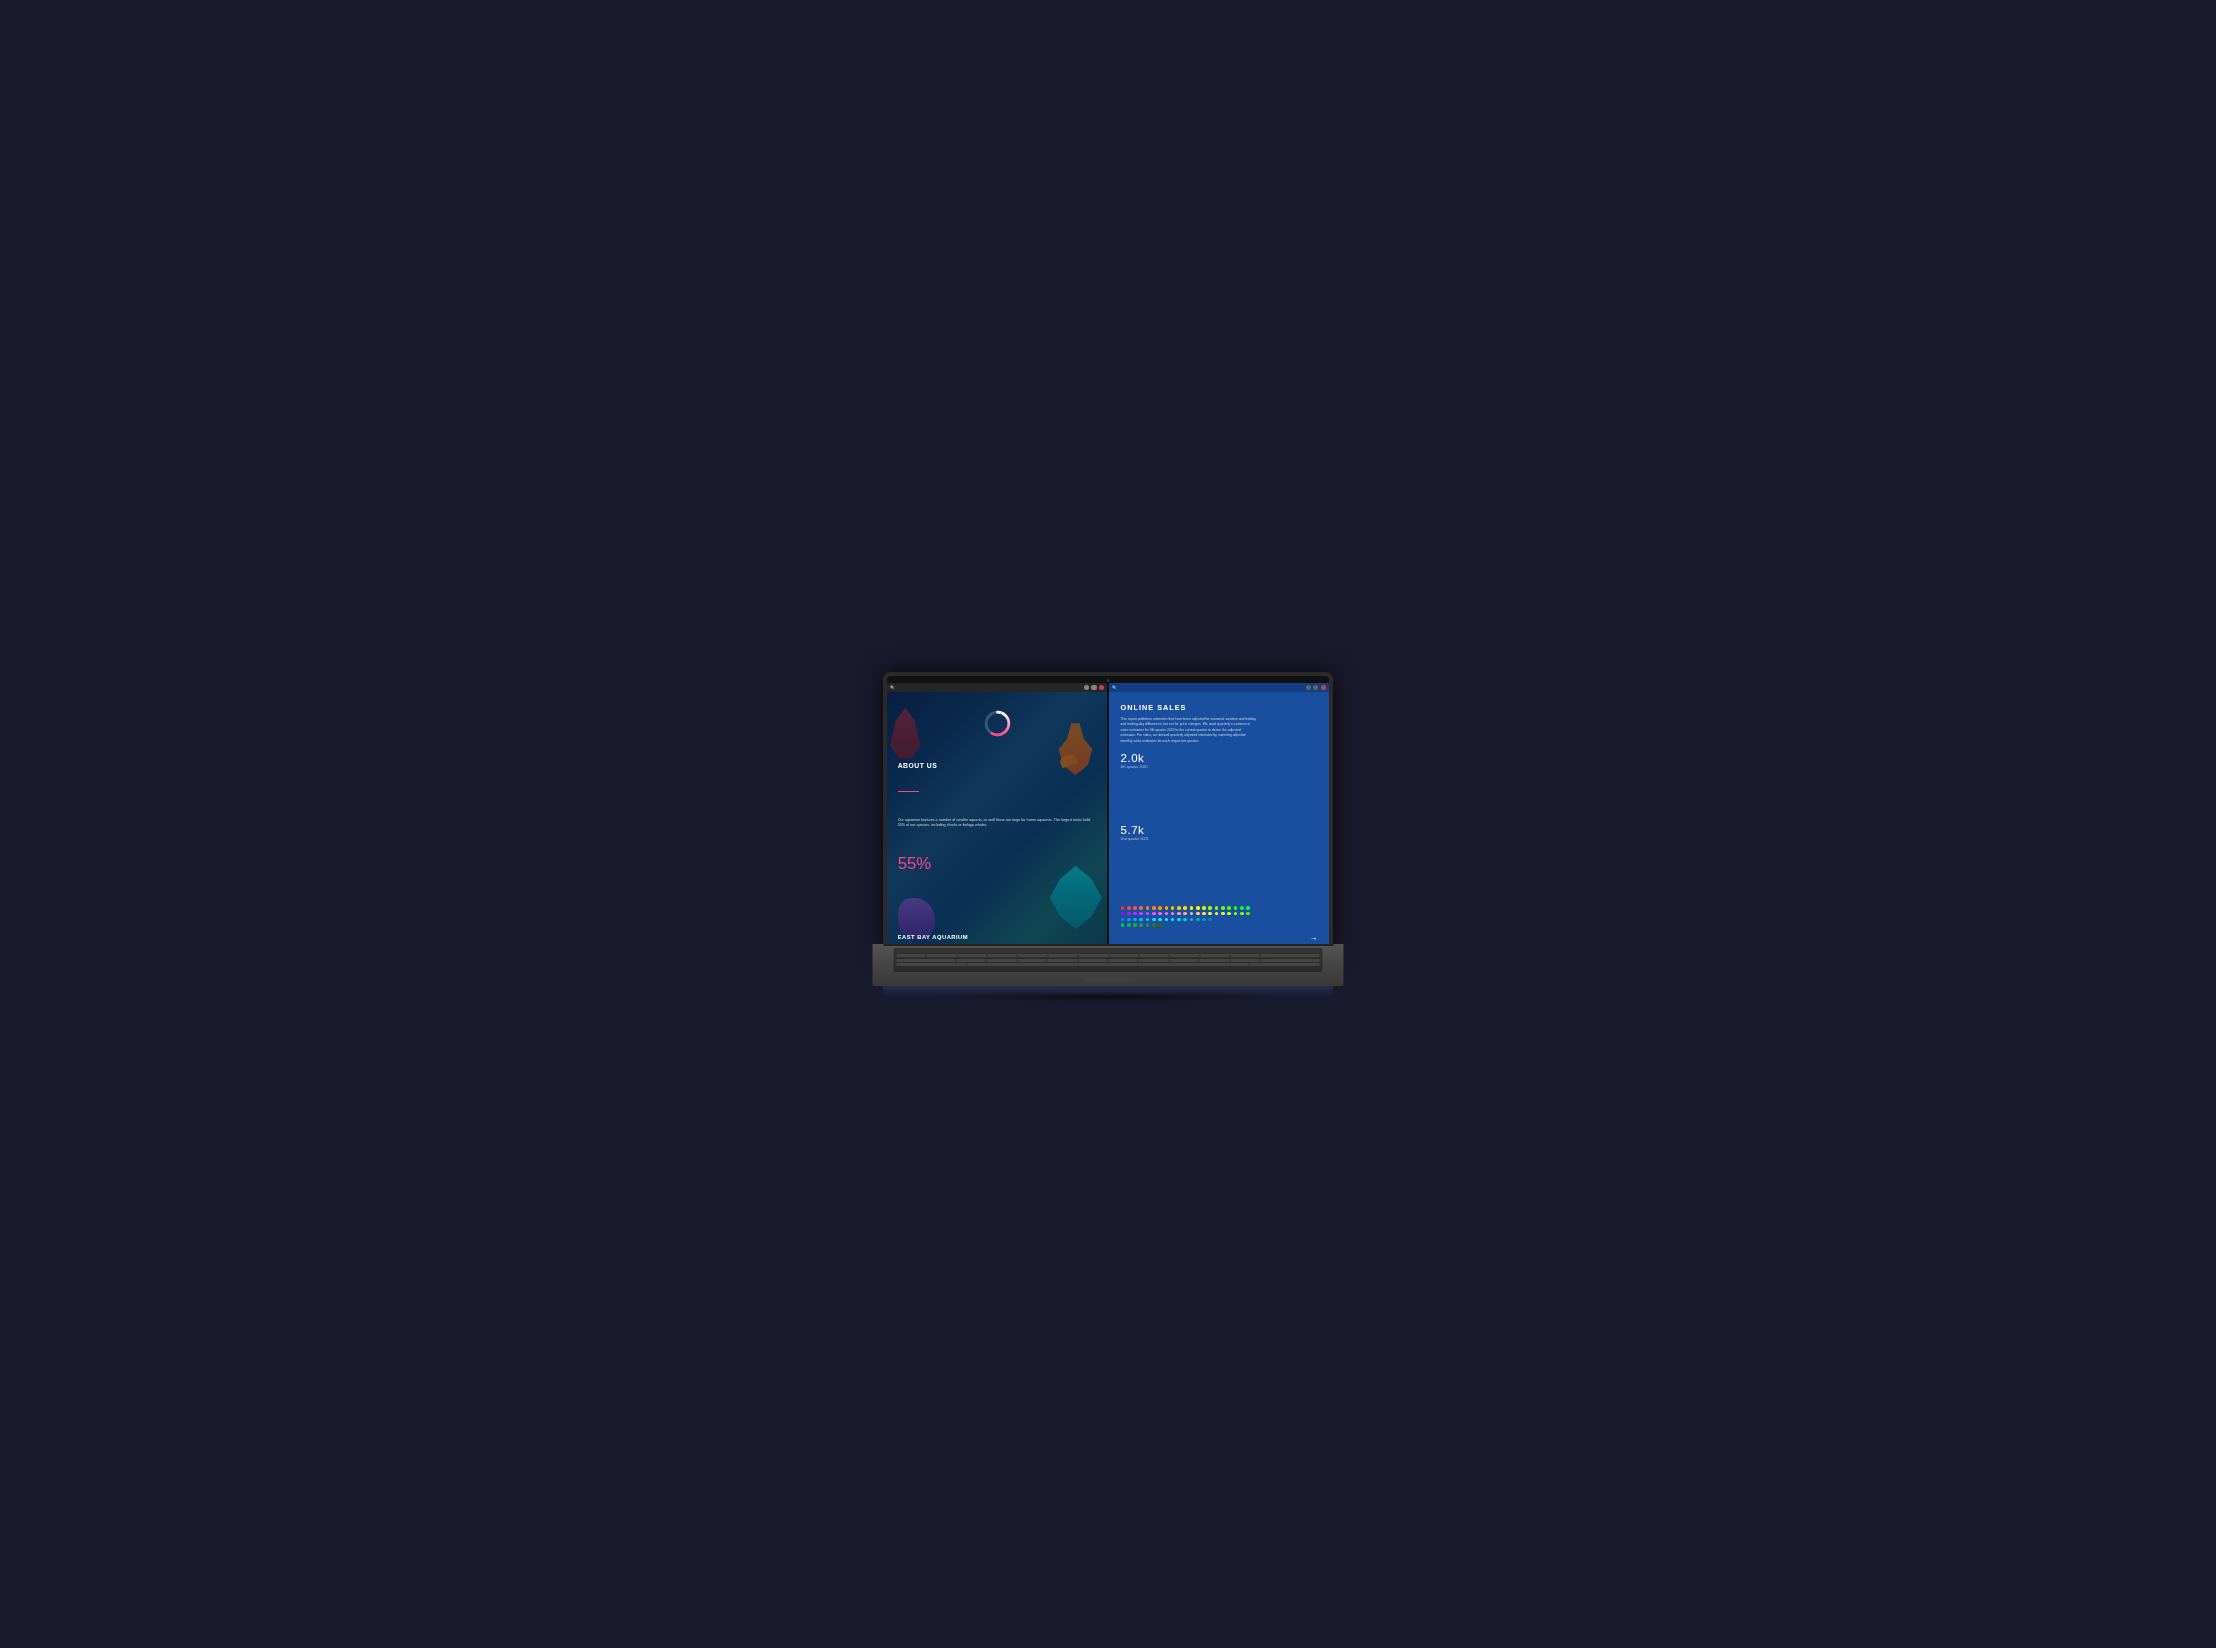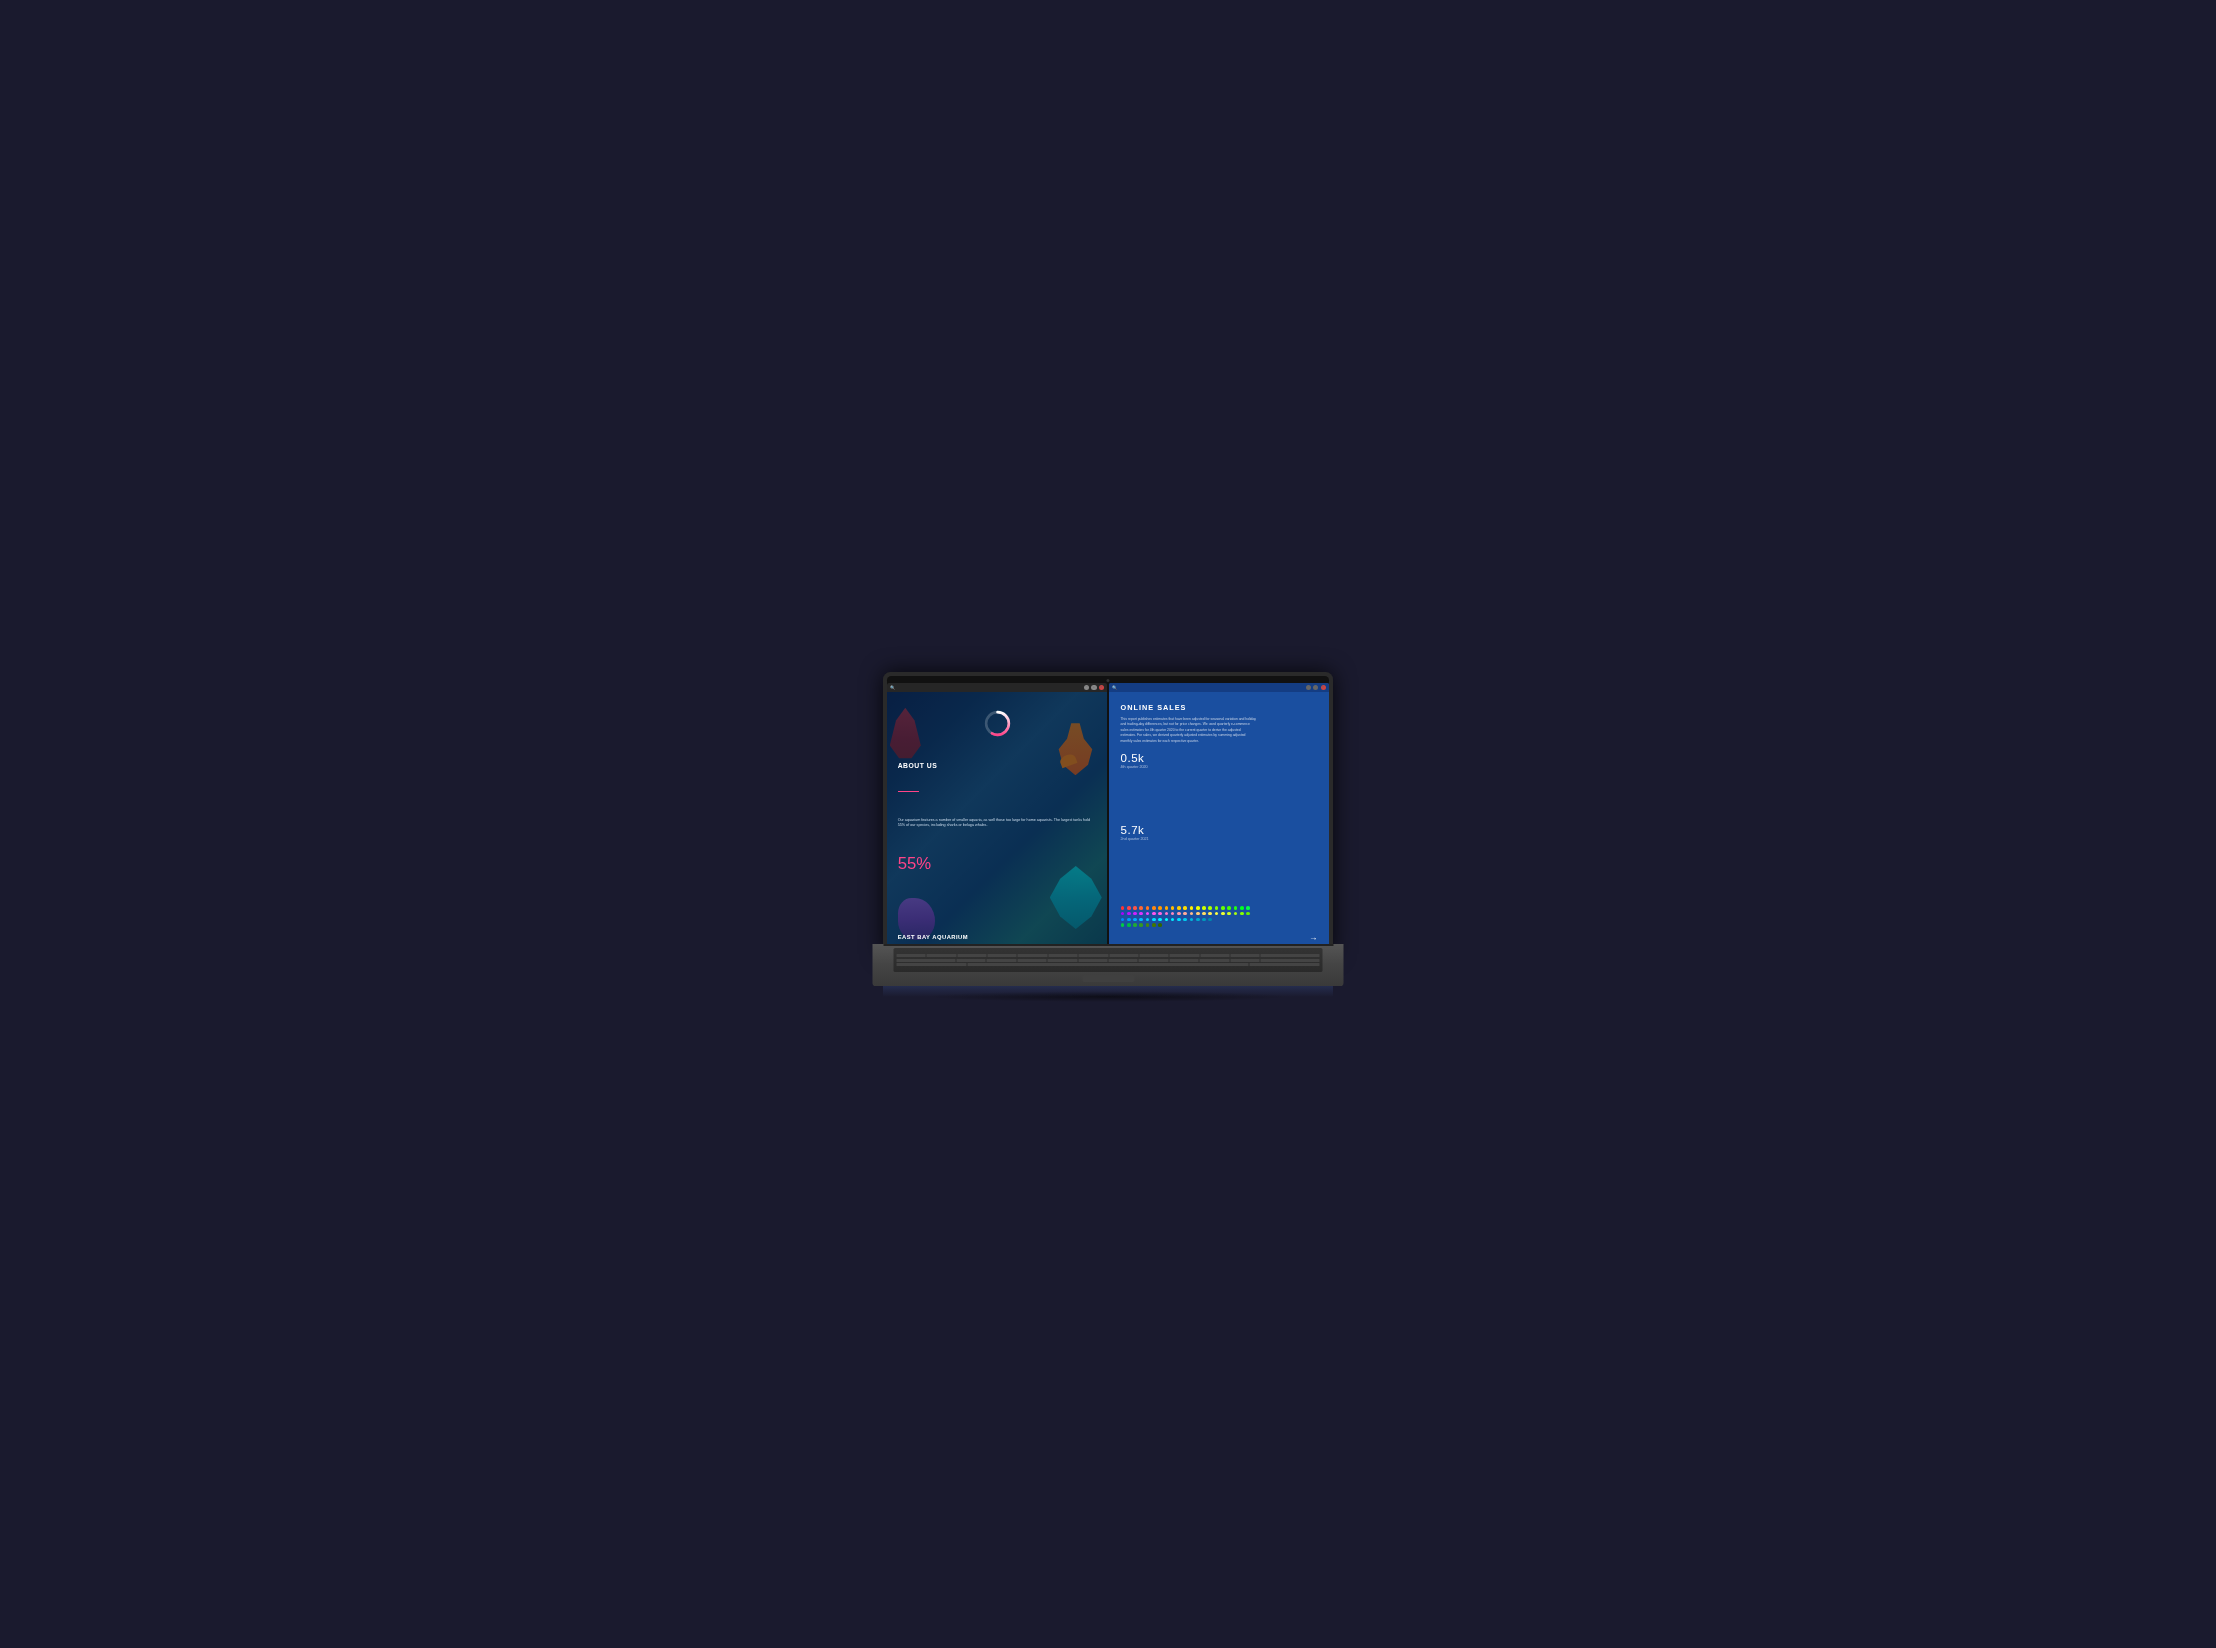--- a/index.html
+++ b/index.html
@@ -471,21 +471,21 @@
             <div class="titlebar-btn" style="background:#cc4444;">✕</div>
           </div>
 
           <div class="sales-content">
             <div class="sales-title">ONLINE SALES</div>
             <div class="sales-description">This report publishes estimates that have been adjusted for seasonal variation and holiday and trading-day differences, but not for price changes. We used quarterly e-commerce sales estimates for 4th quarter 2020 to the current quarter to derive the adjusted estimates. For sales, we derived quarterly adjusted estimates by summing adjusted monthly sales estimates for each respective quarter.</div>
             
             
             <div class="stat-row">
               <div class="stat-block">
-                <div class="stat-value">0.5k</div>
+                <div class="stat-value">2.0k</div>
                 <div class="stat-label">4th quarter 2020</div>
               </div>
             </div>
 
             
             <div style="position:relative; display:inline-block;">
               <svg width="58" height="58" viewBox="0 0 110 110" style="position:absolute; right:10.5px; top:-15.7px;">
                 <circle cx="55" cy="55" r="42" fill="none" stroke="rgba(255,255,255,0.15)" stroke-width="8"></circle>
                 <circle cx="55" cy="55" r="42" fill="none" stroke="url(#grad2)" stroke-width="8" stroke-dasharray="220 44" stroke-linecap="round" transform="rotate(-90 55 55)"></circle>
                 <defs>

